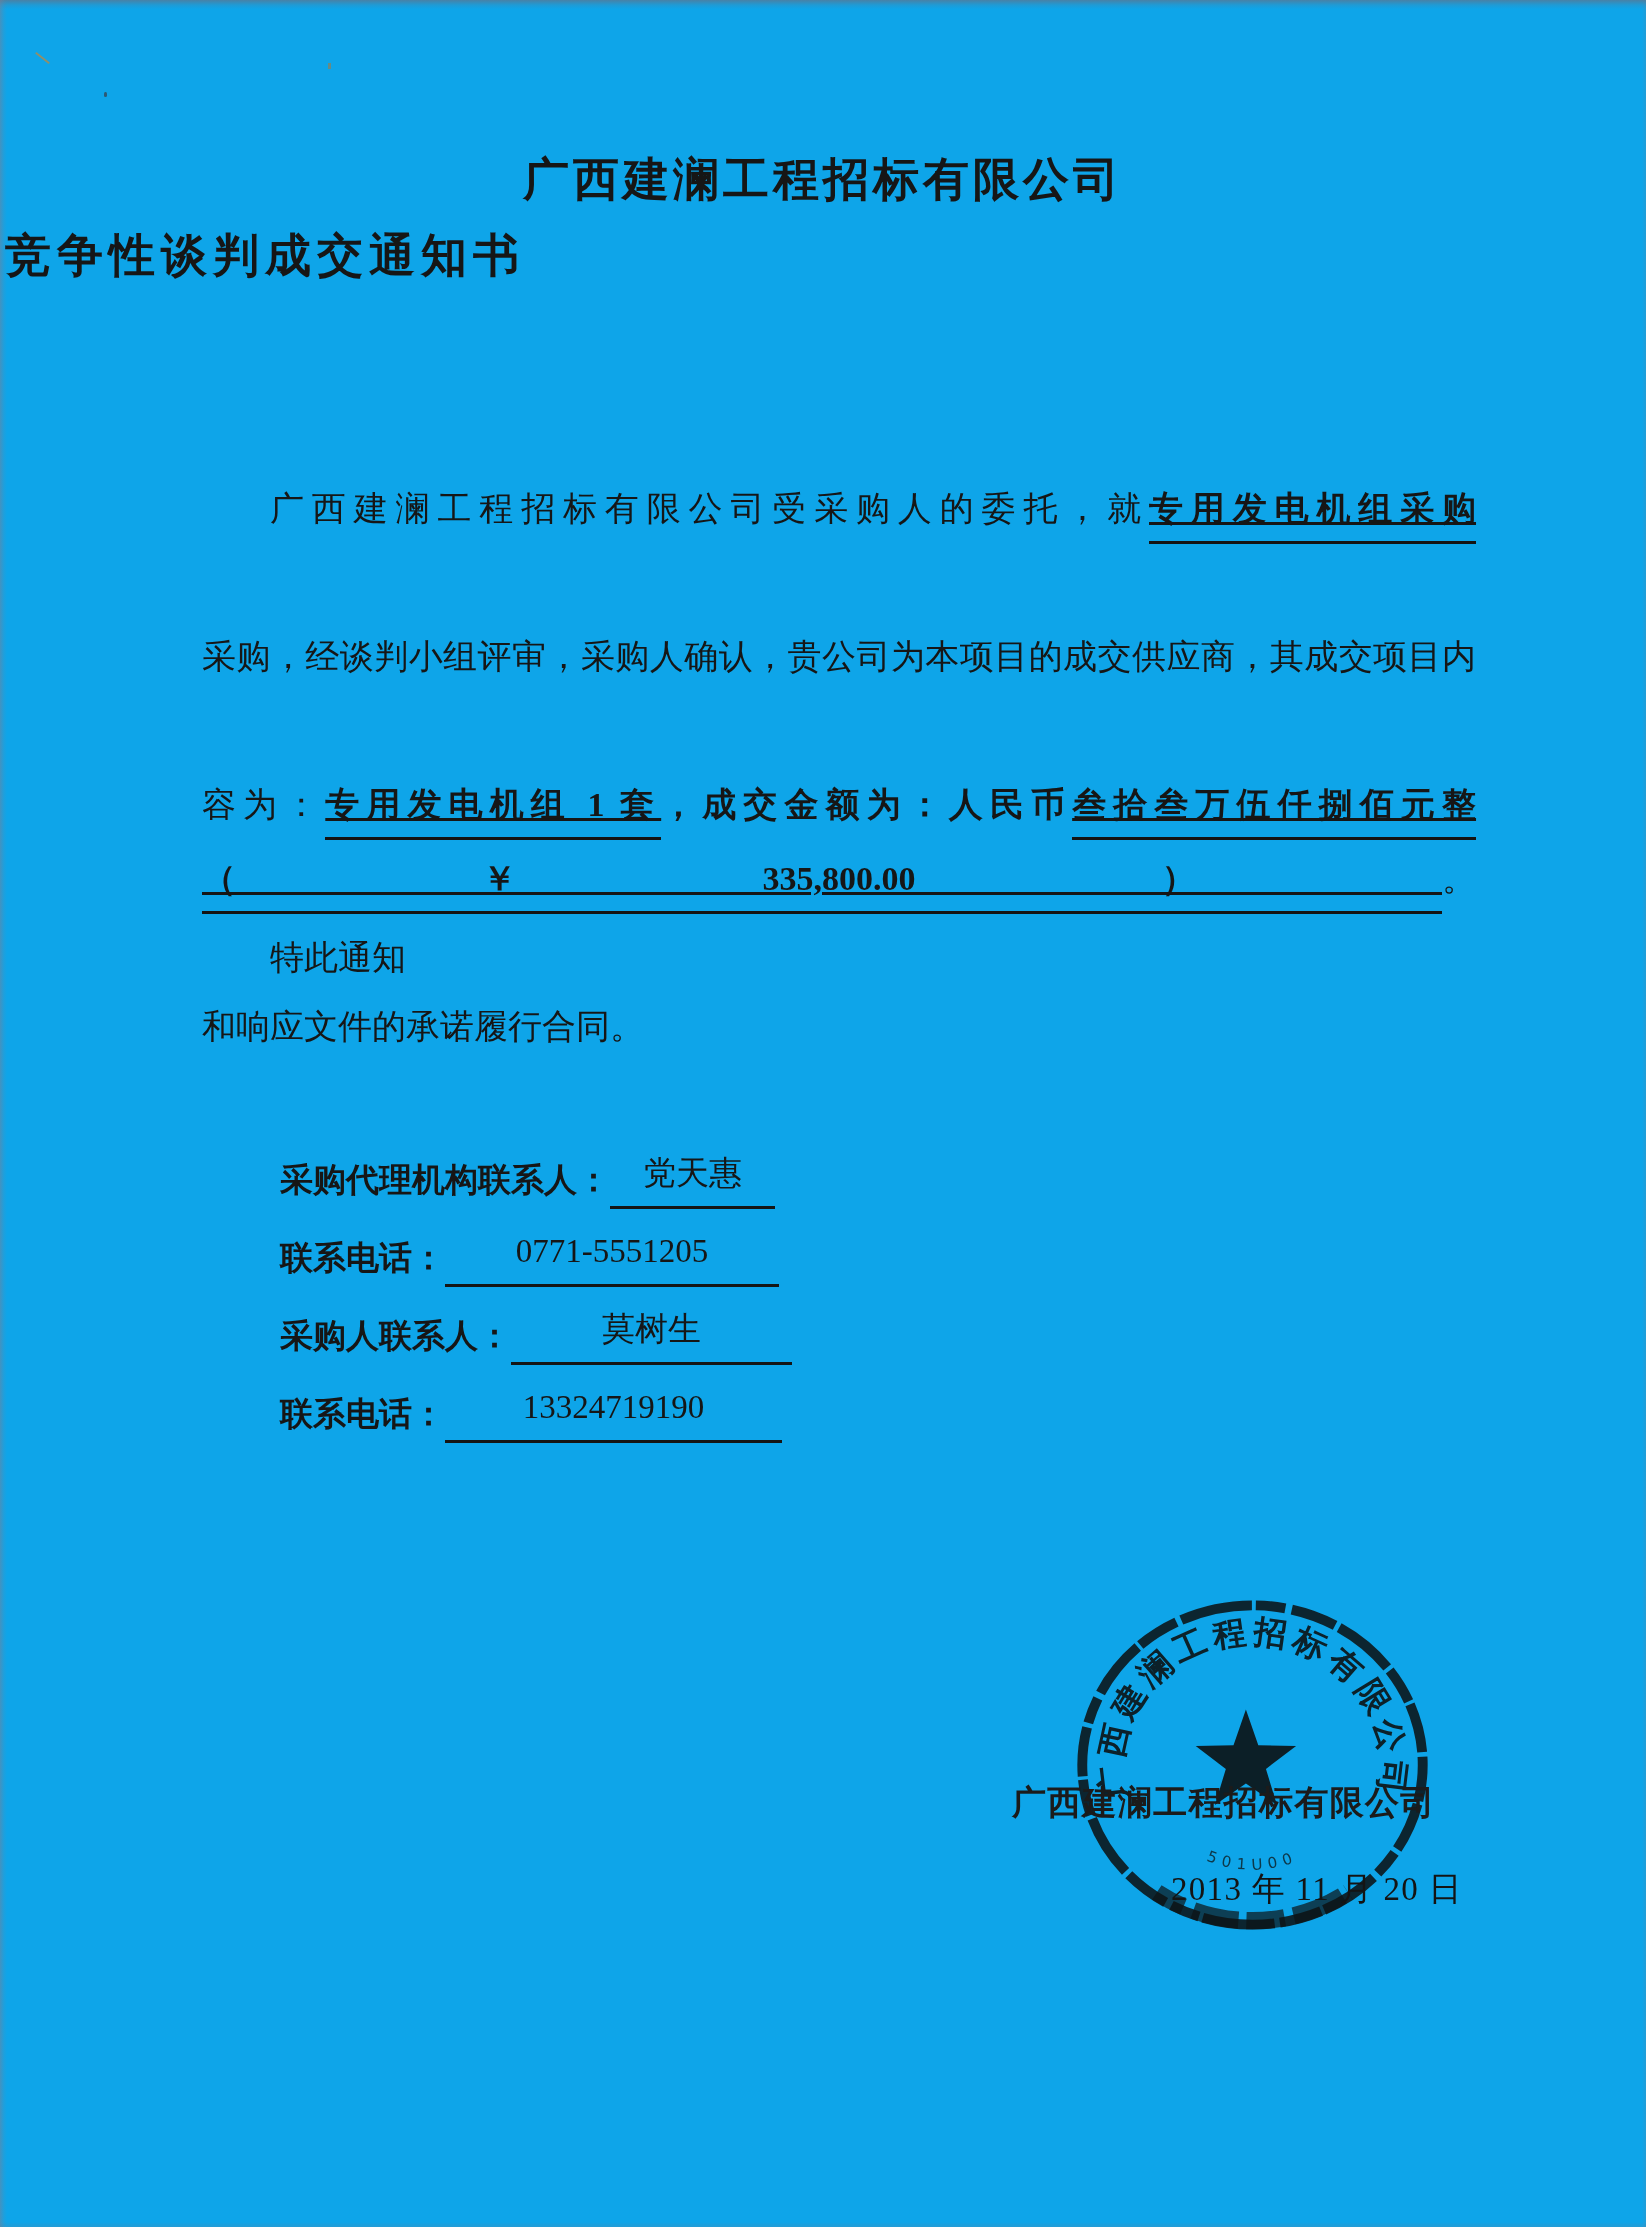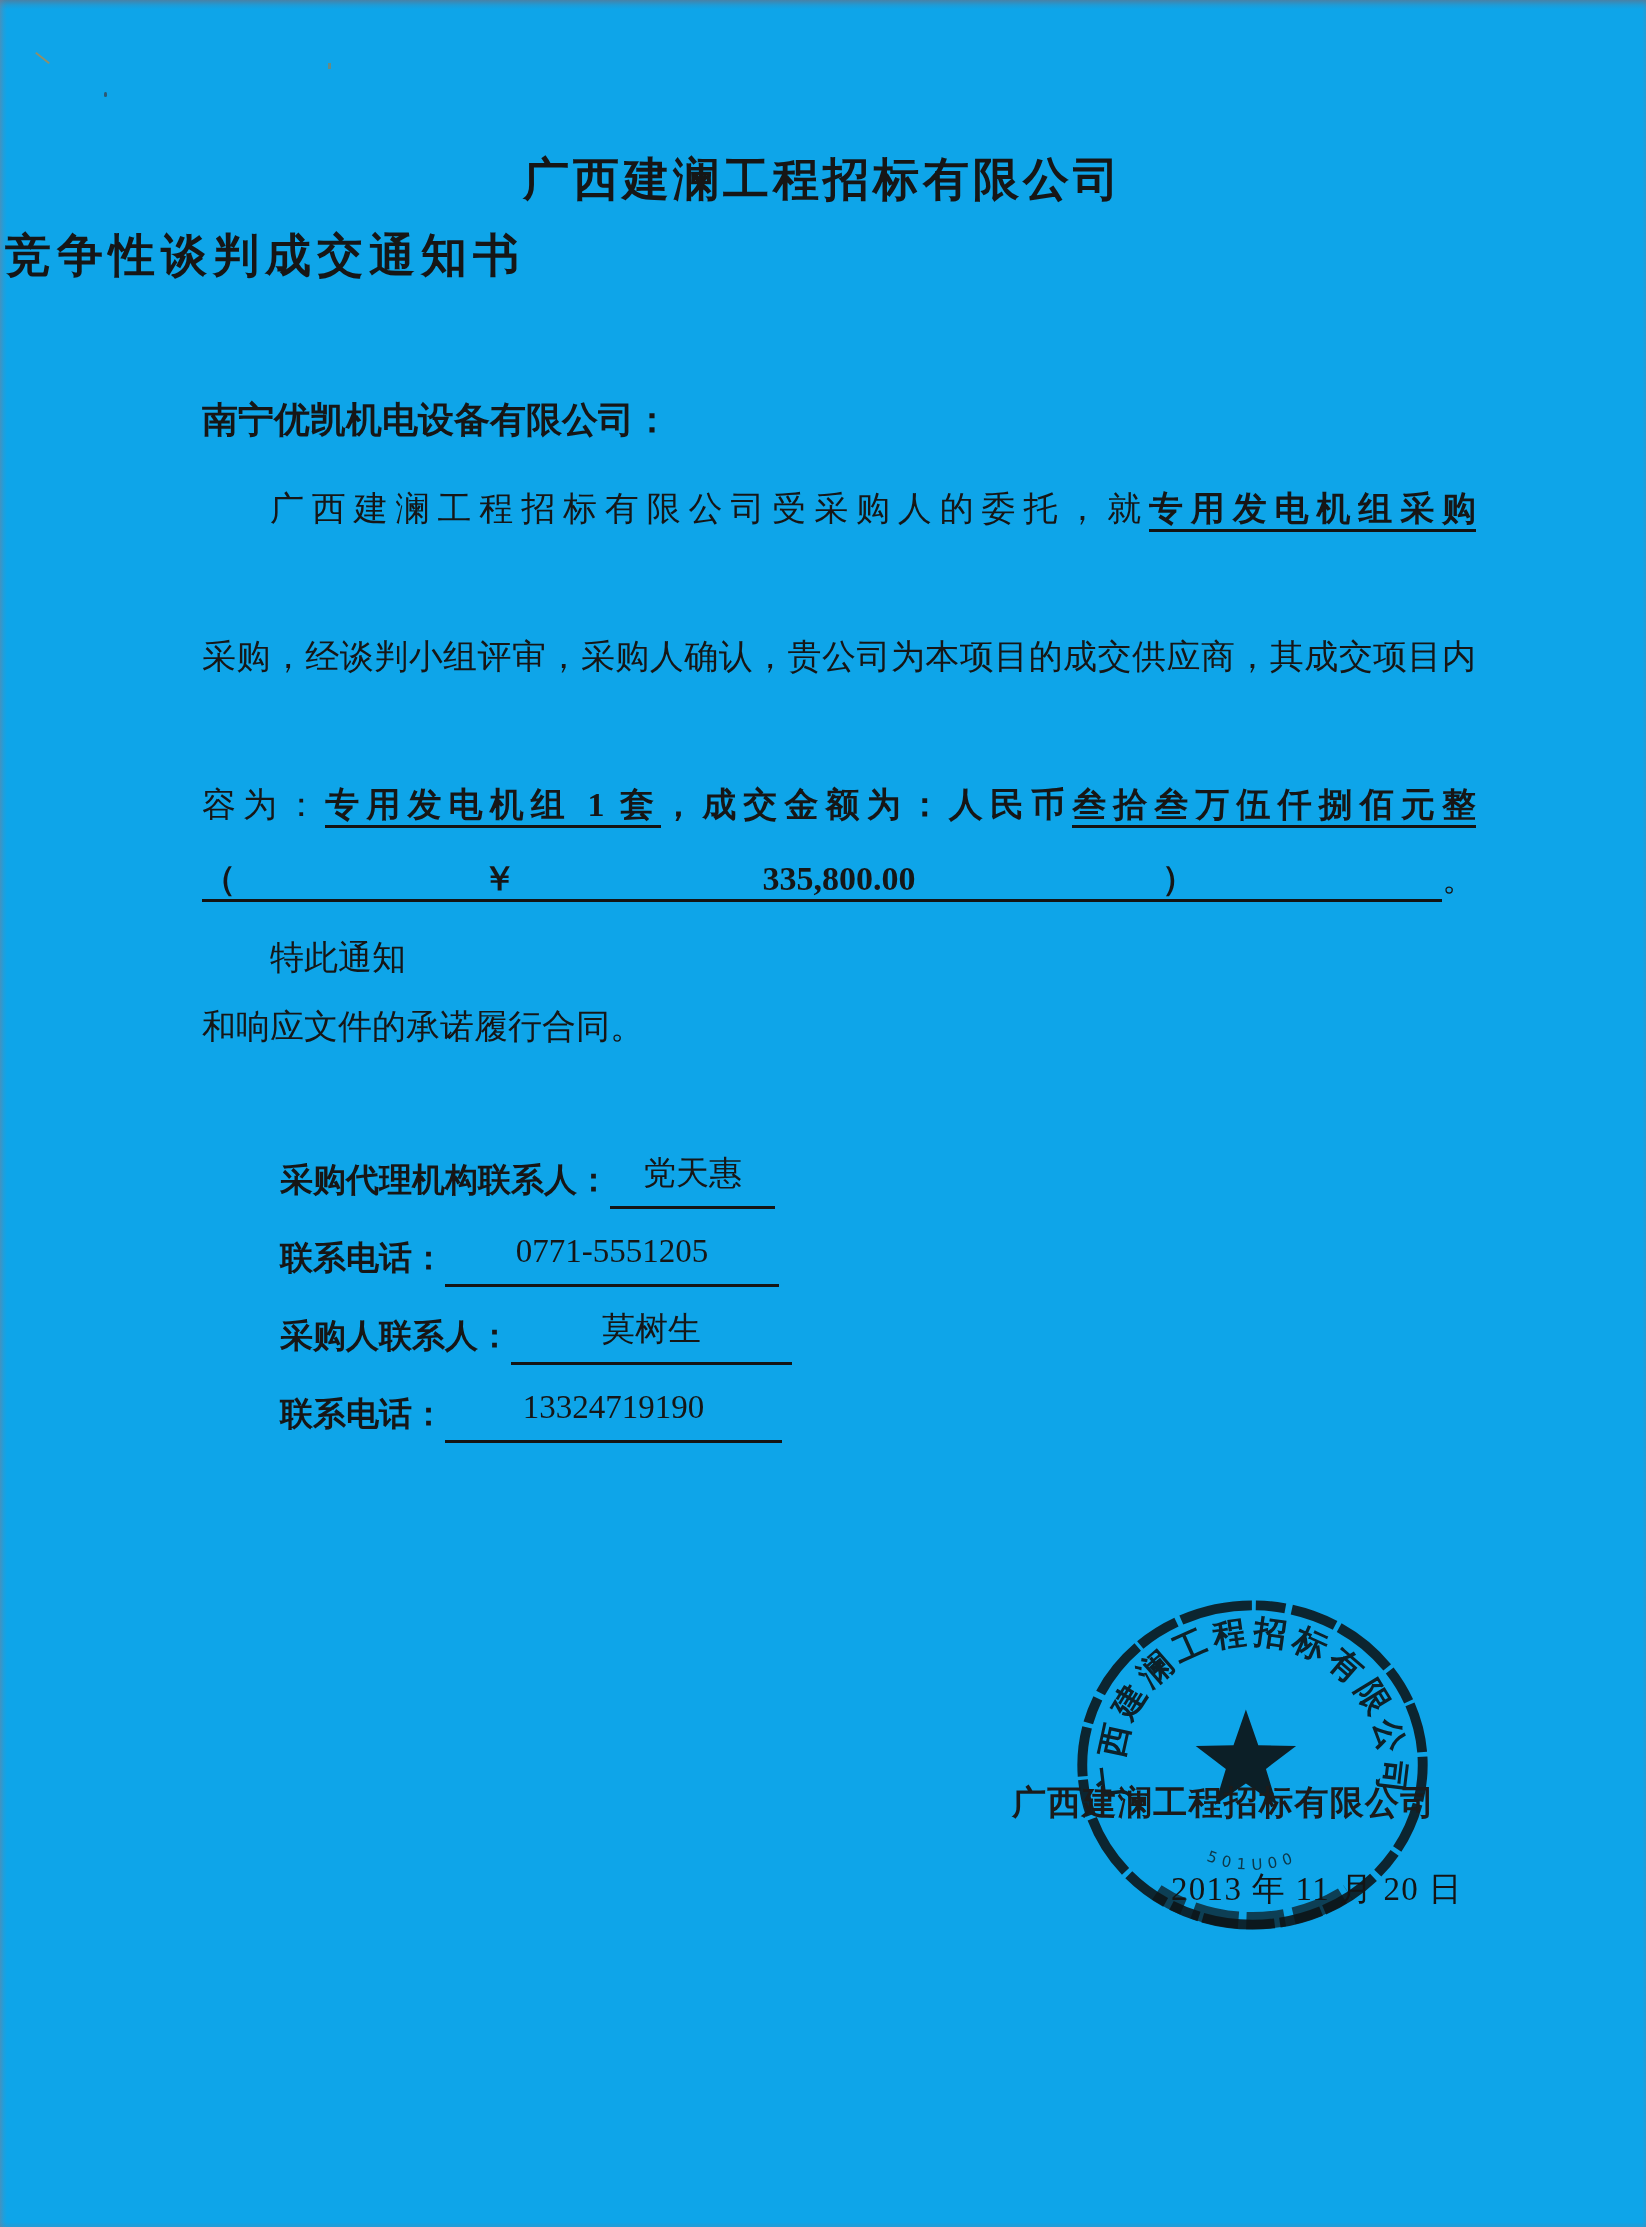--- a/index.html
+++ b/index.html
@@ -23,21 +23,21 @@
 
   .recipient{position:absolute;top:396px;left:202px;font-size:36px;font-weight:700;line-height:49px;}
 
   #body-lines{position:absolute;top:472px;left:202px;width:1274px;font-size:34px;line-height:74px;}
   .bline{text-align:left;}
   .bline.jst{text-align:justify;}
   .bline.jst::after{content:"";display:inline-block;width:100%;height:0;}
   .bline.ind{text-indent:2em;}
   .bline span{white-space:pre-wrap;}
   .b{font-weight:700;}
-  .u{border-bottom:3.3px solid #141414;padding-bottom:2px;}
+  .u{border-bottom:3.3px solid #141414;padding-bottom:14px;text-decoration:underline;}
 
   .notice{position:absolute;top:921px;left:202px;width:1274px;font-size:34px;line-height:74px;text-indent:2em;}
 
   #contacts{position:absolute;top:1152px;left:280px;}
   .crow{height:42px;line-height:42px;margin-bottom:36px;white-space:nowrap;}
   .clabel{font-size:33px;font-weight:700;}
   .cvalue{display:inline-block;font-size:33px;text-align:center;vertical-align:bottom;
     border-bottom:3.3px solid #151515;padding-bottom:12px;}
   .w0{width:165px;} .w1{width:334px;} .w2{width:281px;} .w3{width:337px;}
 
@@ -56,21 +56,20 @@
   <div class="edge-left"></div>
   <div class="edge-right"></div>
   <div class="edge-bottom"></div>
   <div class="speck1"></div>
   <div class="speck2"></div>
   <div class="speck3"></div>
 
   <div class="title1">广西建澜工程招标有限公司</div>
   <div class="title2">竞争性谈判成交通知书</div>
 
-  <div class="recipient">南宁优凯机电设备有限公司：</div>
 
   <div id="body-lines">
       <div class="bline ind jst"><span class="">广西建澜工程招标有限公司受采购人的委托，就</span><span class="b u">专用发电机组采购</span></div>
       <div class="bline jst"><span class="">采购，经谈判小组评审，采购人确认，贵公司为本项目的成交供应商，其成交项目内</span></div>
       <div class="bline jst"><span class="">容为：</span><span class="b u">专用发电机组 1 套</span><span class="b ">，成交金额为：</span><span class="b ">人民币</span><span class="b u">叁拾叁万伍仟捌佰元整（￥335,800.00）</span><span class="">。</span></div>
       <div class="bline"><span class="">和响应文件的承诺履行合同。</span></div>
     </div>
 
   <div class="notice">特此通知</div>
 

